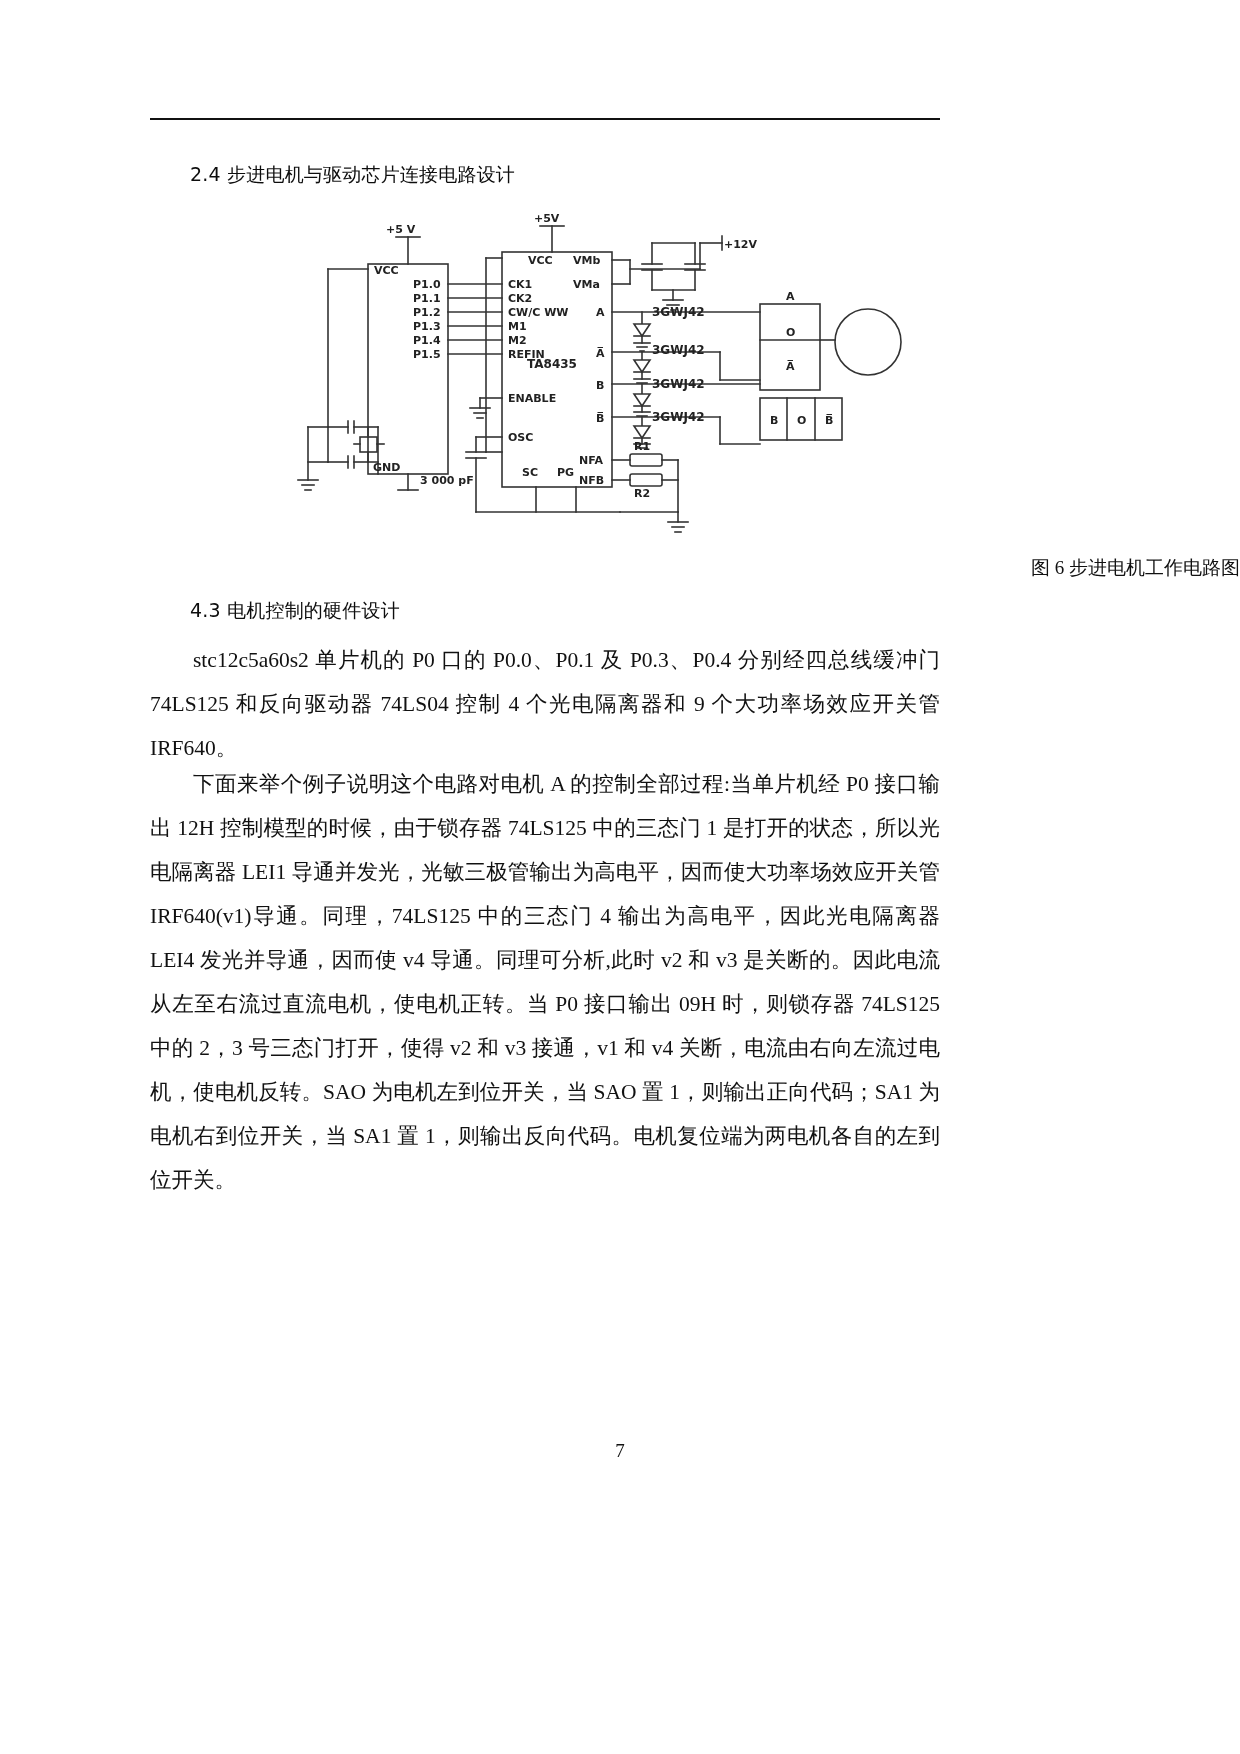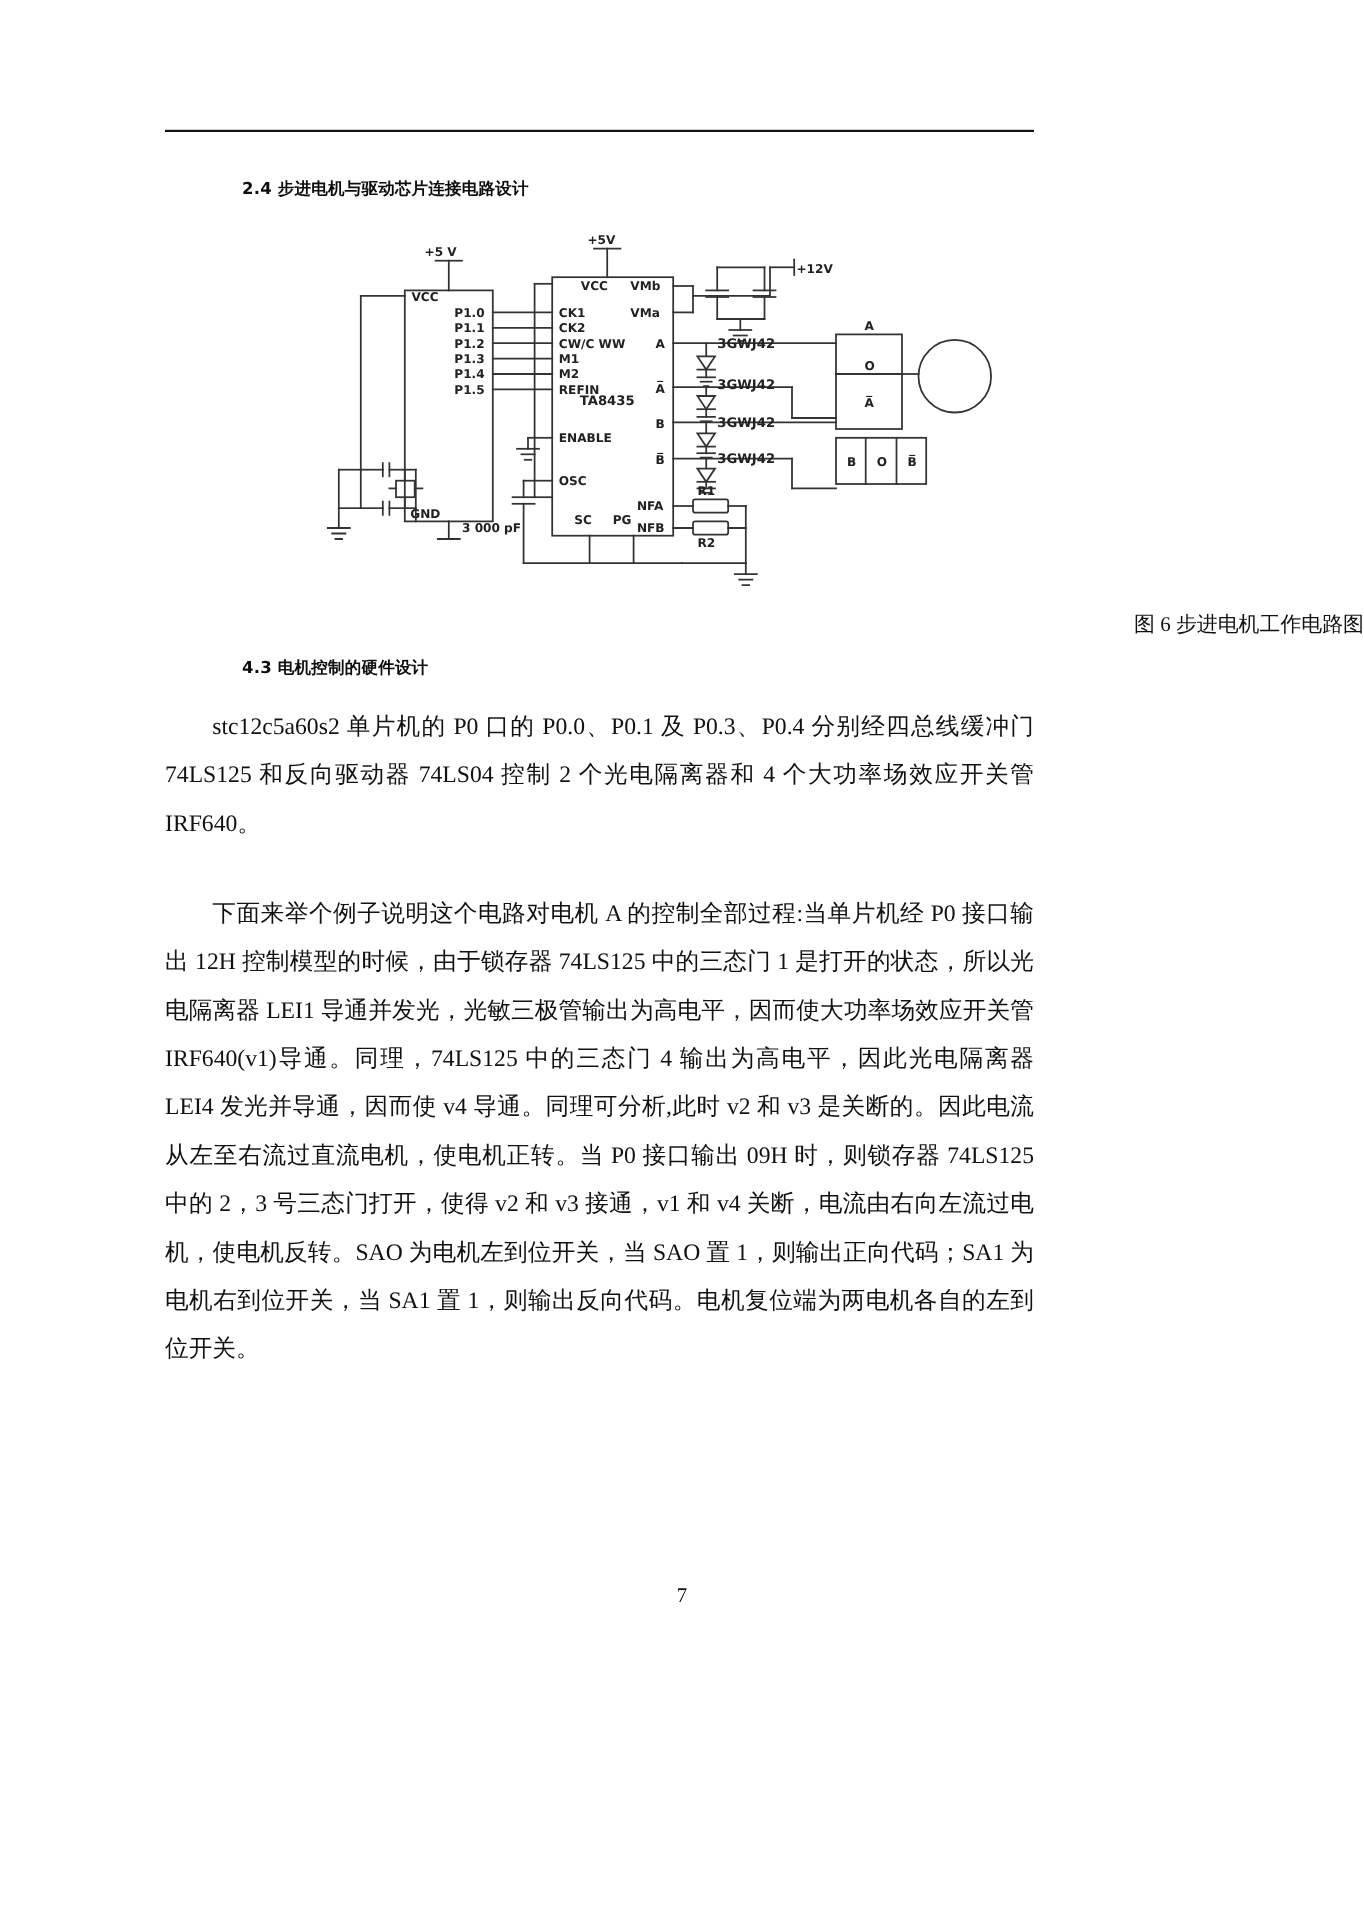--- a/index.html
+++ b/index.html
@@ -32,26 +32,25 @@
     top: 118px;
     width: 790px;
     height: 0;
     border-top: 2.4px solid #111;
   }
 
   
   .h2 {
     position: absolute;
     font-family: "DejaVu Sans", "Liberation Sans", sans-serif;
-    font-weight: bold;
-    font-size: 15px;
+    font-weight: normal;
+    font-size: 19px;
     letter-spacing: 0.2px;
     color: #0d0d0d;
     white-space: nowrap;
-    margin-left: 30px;
   }
   #heading-24 { left: 190px; top: 162px; }
   #heading-25 { left: 190px; top: 598px; }
 
   
   .figure-wrap {
     position: absolute;
     left: 290px;
     top: 212px;
     width: 660px;
@@ -75,21 +74,21 @@
     position: absolute;
     left: 150px;
     width: 790px;
     font-size: 21.5px;
     line-height: 44px;
     color: #111;
     text-align: justify;
     text-justify: inter-character;
   }
   #para-1 { top: 638px; }
-  #para-2 { top: 808px; }
+  #para-2 { top: 762px; }
   .indent { text-indent: 2em; display: block; }
 
   
   .page-number {
     position: absolute;
     left: 0;
     top: 1440px;
     width: 1240px;
     text-align: center;
     font-size: 19px;
@@ -333,21 +332,21 @@
         <text x="535" y="212">B̅</text>
       </g>
     </svg>
   </div>
 
   <div class="figure-caption">图 6 步进电机工作电路图</div>
 
   <div class="h2" id="heading-25">4.3 电机控制的硬件设计</div>
 
   <div class="body-block" id="para-1">
-    <span class="indent">stc12c5a60s2 单片机的 P0 口的 P0.0、P0.1 及 P0.3、P0.4 分别经四总线缓冲门 74LS125 和反向驱动器 74LS04 控制 2 个光电隔离器和 4 个大功率场效应开关管 IRF640。</span>
+    <span class="indent">stc12c5a60s2 单片机的 P0 口的 P0.0、P0.1 及 P0.3、P0.4 分别经四总线缓冲门 74LS125 和反向驱动器 74LS04 控制 4 个光电隔离器和 9 个大功率场效应开关管 IRF640。</span>
   </div>
 
   <div class="body-block" id="para-2">
     <span class="indent">下面来举个例子说明这个电路对电机 A 的控制全部过程:当单片机经 P0 接口输出 12H 控制模型的时候，由于锁存器 74LS125 中的三态门 1 是打开的状态，所以光电隔离器 LEI1 导通并发光，光敏三极管输出为高电平，因而使大功率场效应开关管 IRF640(v1)导通。同理，74LS125 中的三态门 4 输出为高电平，因此光电隔离器 LEI4 发光并导通，因而使 v4 导通。同理可分析,此时 v2 和 v3 是关断的。因此电流从左至右流过直流电机，使电机正转。当 P0 接口输出 09H 时，则锁存器 74LS125 中的 2，3 号三态门打开，使得 v2 和 v3 接通，v1 和 v4 关断，电流由右向左流过电机，使电机反转。SAO 为电机左到位开关，当 SAO 置 1，则输出正向代码；SA1 为电机右到位开关，当 SA1 置 1，则输出反向代码。电机复位端为两电机各自的左到位开关。</span>
   </div>
 
   <div class="page-number">7</div>
 
 </div>
 

